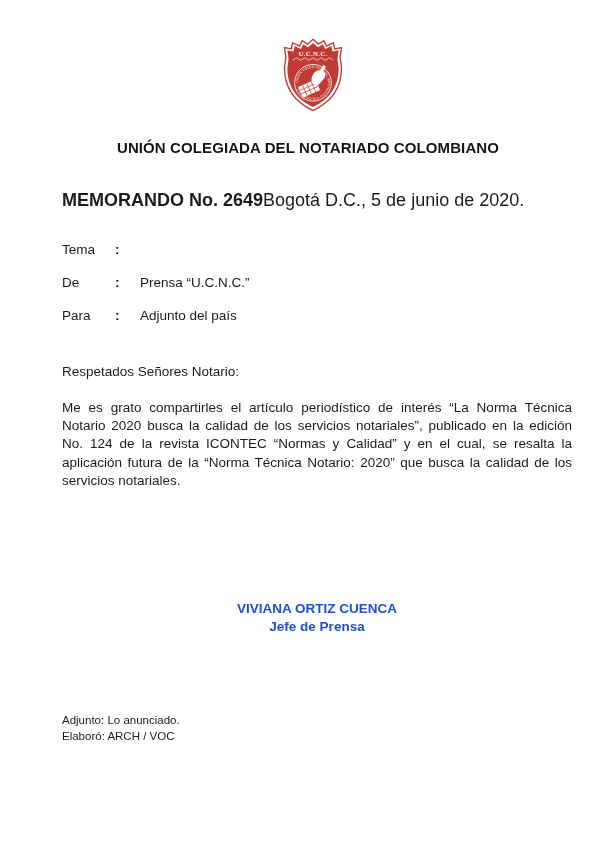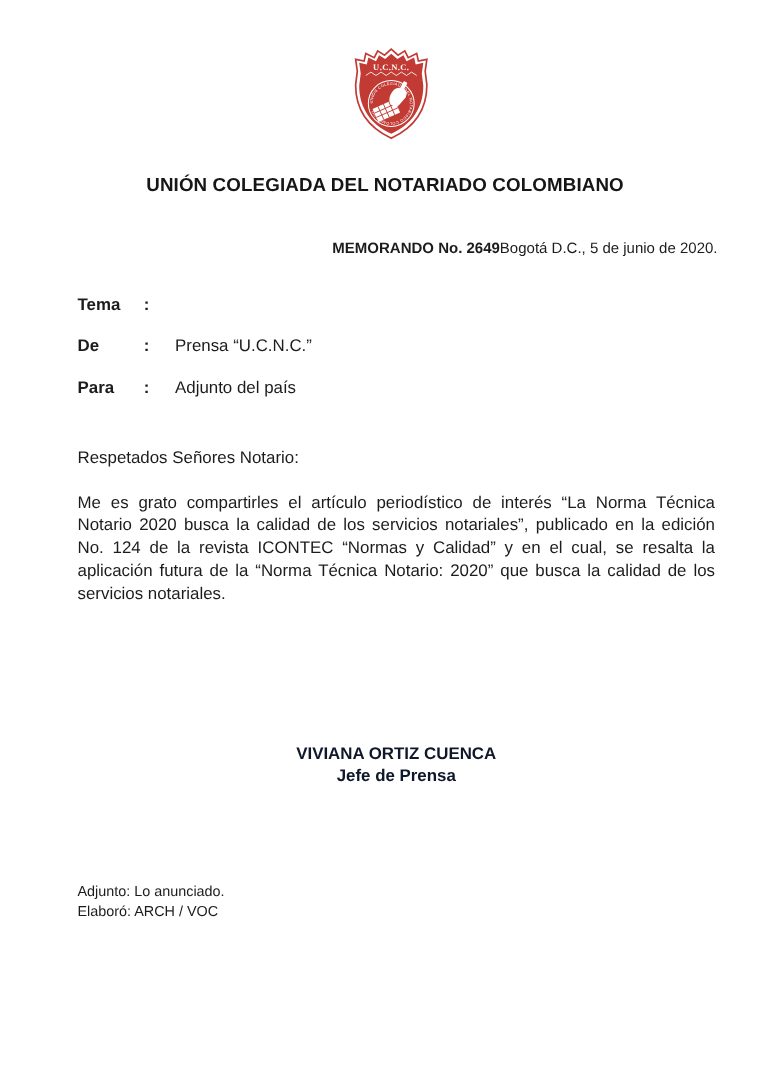--- a/index.html
+++ b/index.html
@@ -31,40 +31,40 @@
   .org-title {
     margin: 21px 0 0 0;
     text-align: center;
     font-size: 15px;
     font-weight: bold;
     letter-spacing: 0.1px;
     color: #161616;
   }
   .memo-row {
     display: flex;
-    justify-content: flex-end;
+    justify-content: flex-start;
     align-items: baseline;
     margin: 34px 42px 0 62px;
-    font-size: 12px;
+    font-size: 18px;
   }
   .memo-number { font-weight: bold; }
   .memo-date { font-weight: normal; }
   .fields {
     margin: 30px 44px 0 62px;
     font-size: 13.5px;
     line-height: 18px;
   }
   .field-row {
     display: flex;
     margin-bottom: 15px;
   }
   .field-label {
     width: 53px;
     flex: 0 0 53px;
-    font-weight: bold;
+    font-weight: normal;
   }
   .field-colon {
     width: 25px;
     flex: 0 0 25px;
     font-weight: bold;
   }
   .field-value { flex: 1; }
   .salutation {
     margin: 38px 44px 0 62px;
     font-size: 13.5px;
@@ -80,21 +80,21 @@
     margin: 30px 44px 0 62px;
     font-size: 13.5px;
     line-height: 18px;
   }
   .signature {
     margin: 110px 44px 0 62px;
     text-align: center;
     font-size: 13.5px;
     line-height: 18px;
     font-weight: bold;
-    color: #0f172a;
+    color: #1d4ed8;
   }
   .footer {
     margin: 76px 44px 0 62px;
     font-size: 11.5px;
     line-height: 16px;
   }
 </style>
 </head>
 <body>
 

